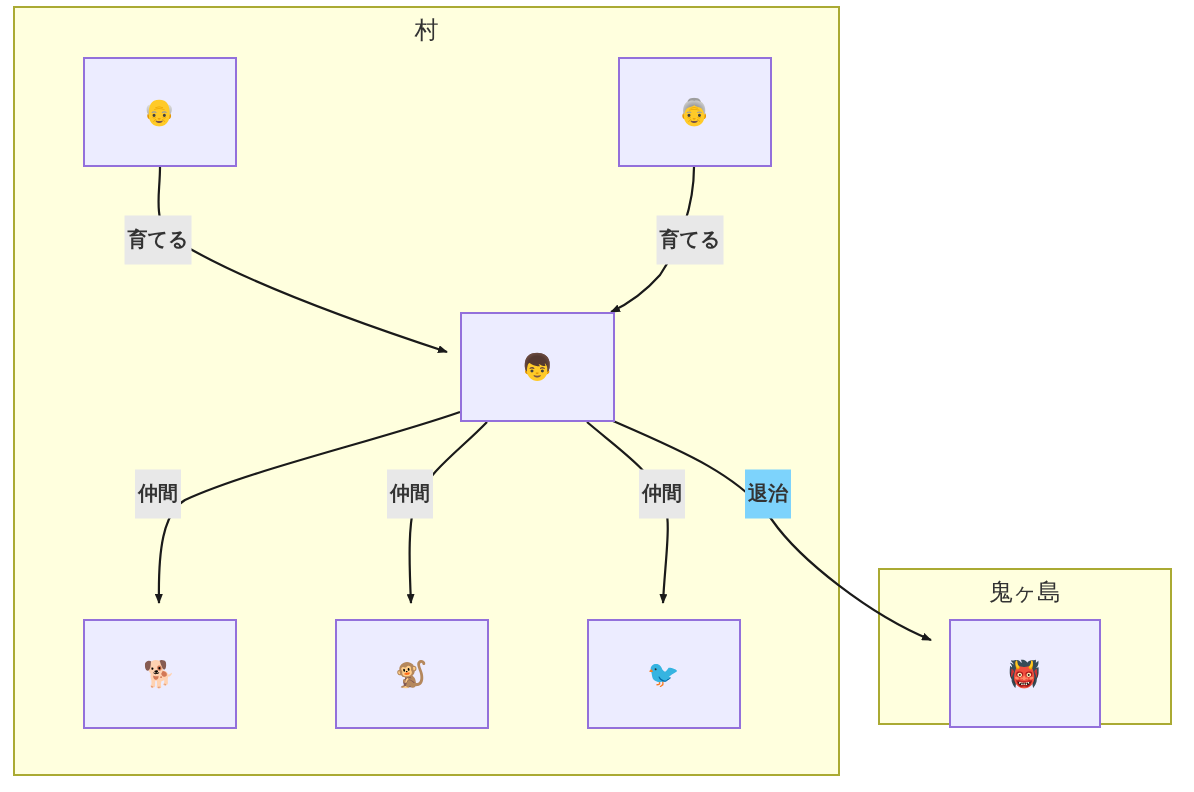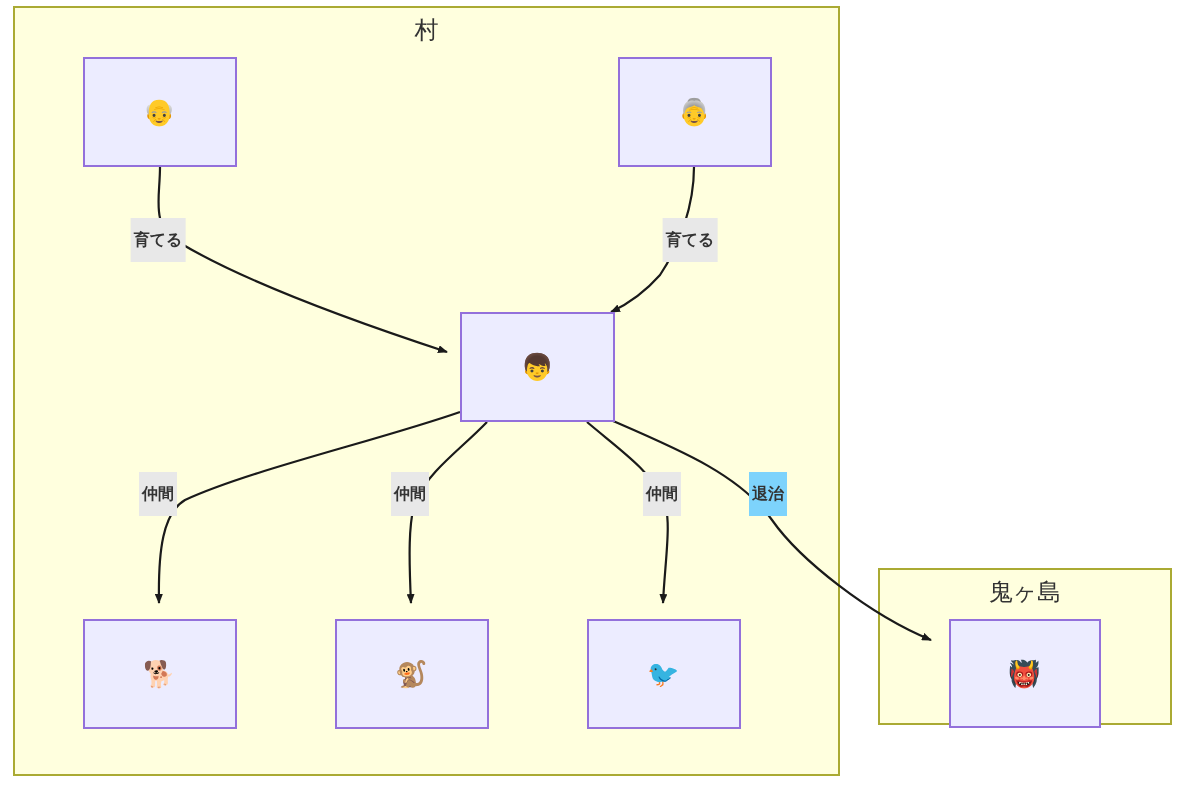--- a/index.html
+++ b/index.html
@@ -66,23 +66,23 @@
     top: 0;
     width: 1194px;
     height: 792px;
     pointer-events: none;
   }
 
   .edge-label {
     position: absolute;
     background: #e8e8e8;
     color: #333333;
-    font-size: 16px;
+    font-size: 20px;
     font-weight: bold;
-    font-family: Liberation Sans, sans-serif;
+    font-family: Liberation Mono, monospace;
     padding: 12px 3px;
     line-height: 1.25;
     white-space: nowrap;
     transform: translate(-50%, -50%);
   }
 </style>
 </head>
 <body>
 
 <div id="canvas">

